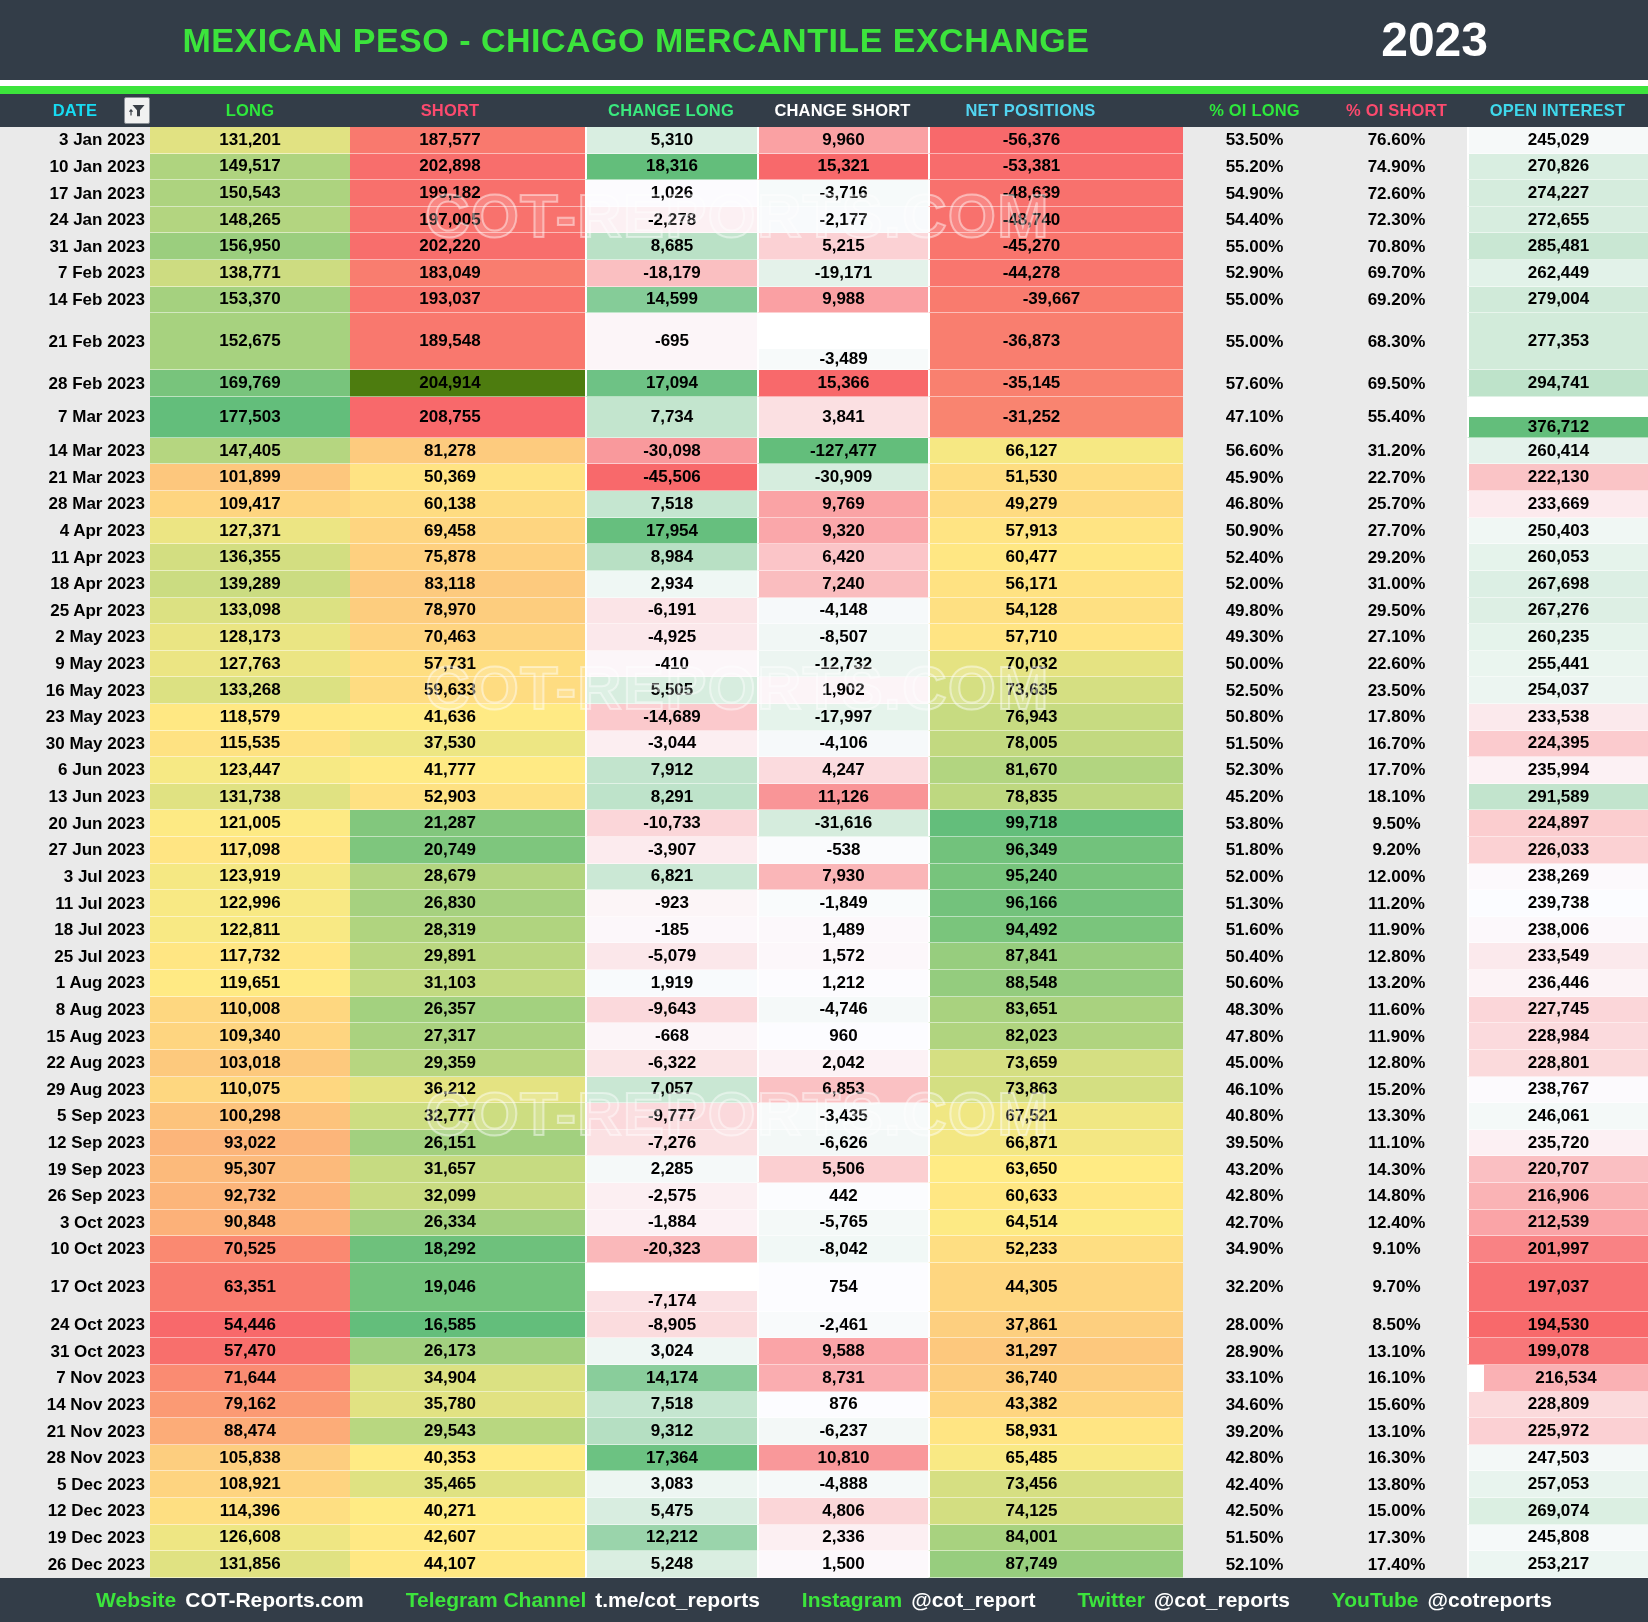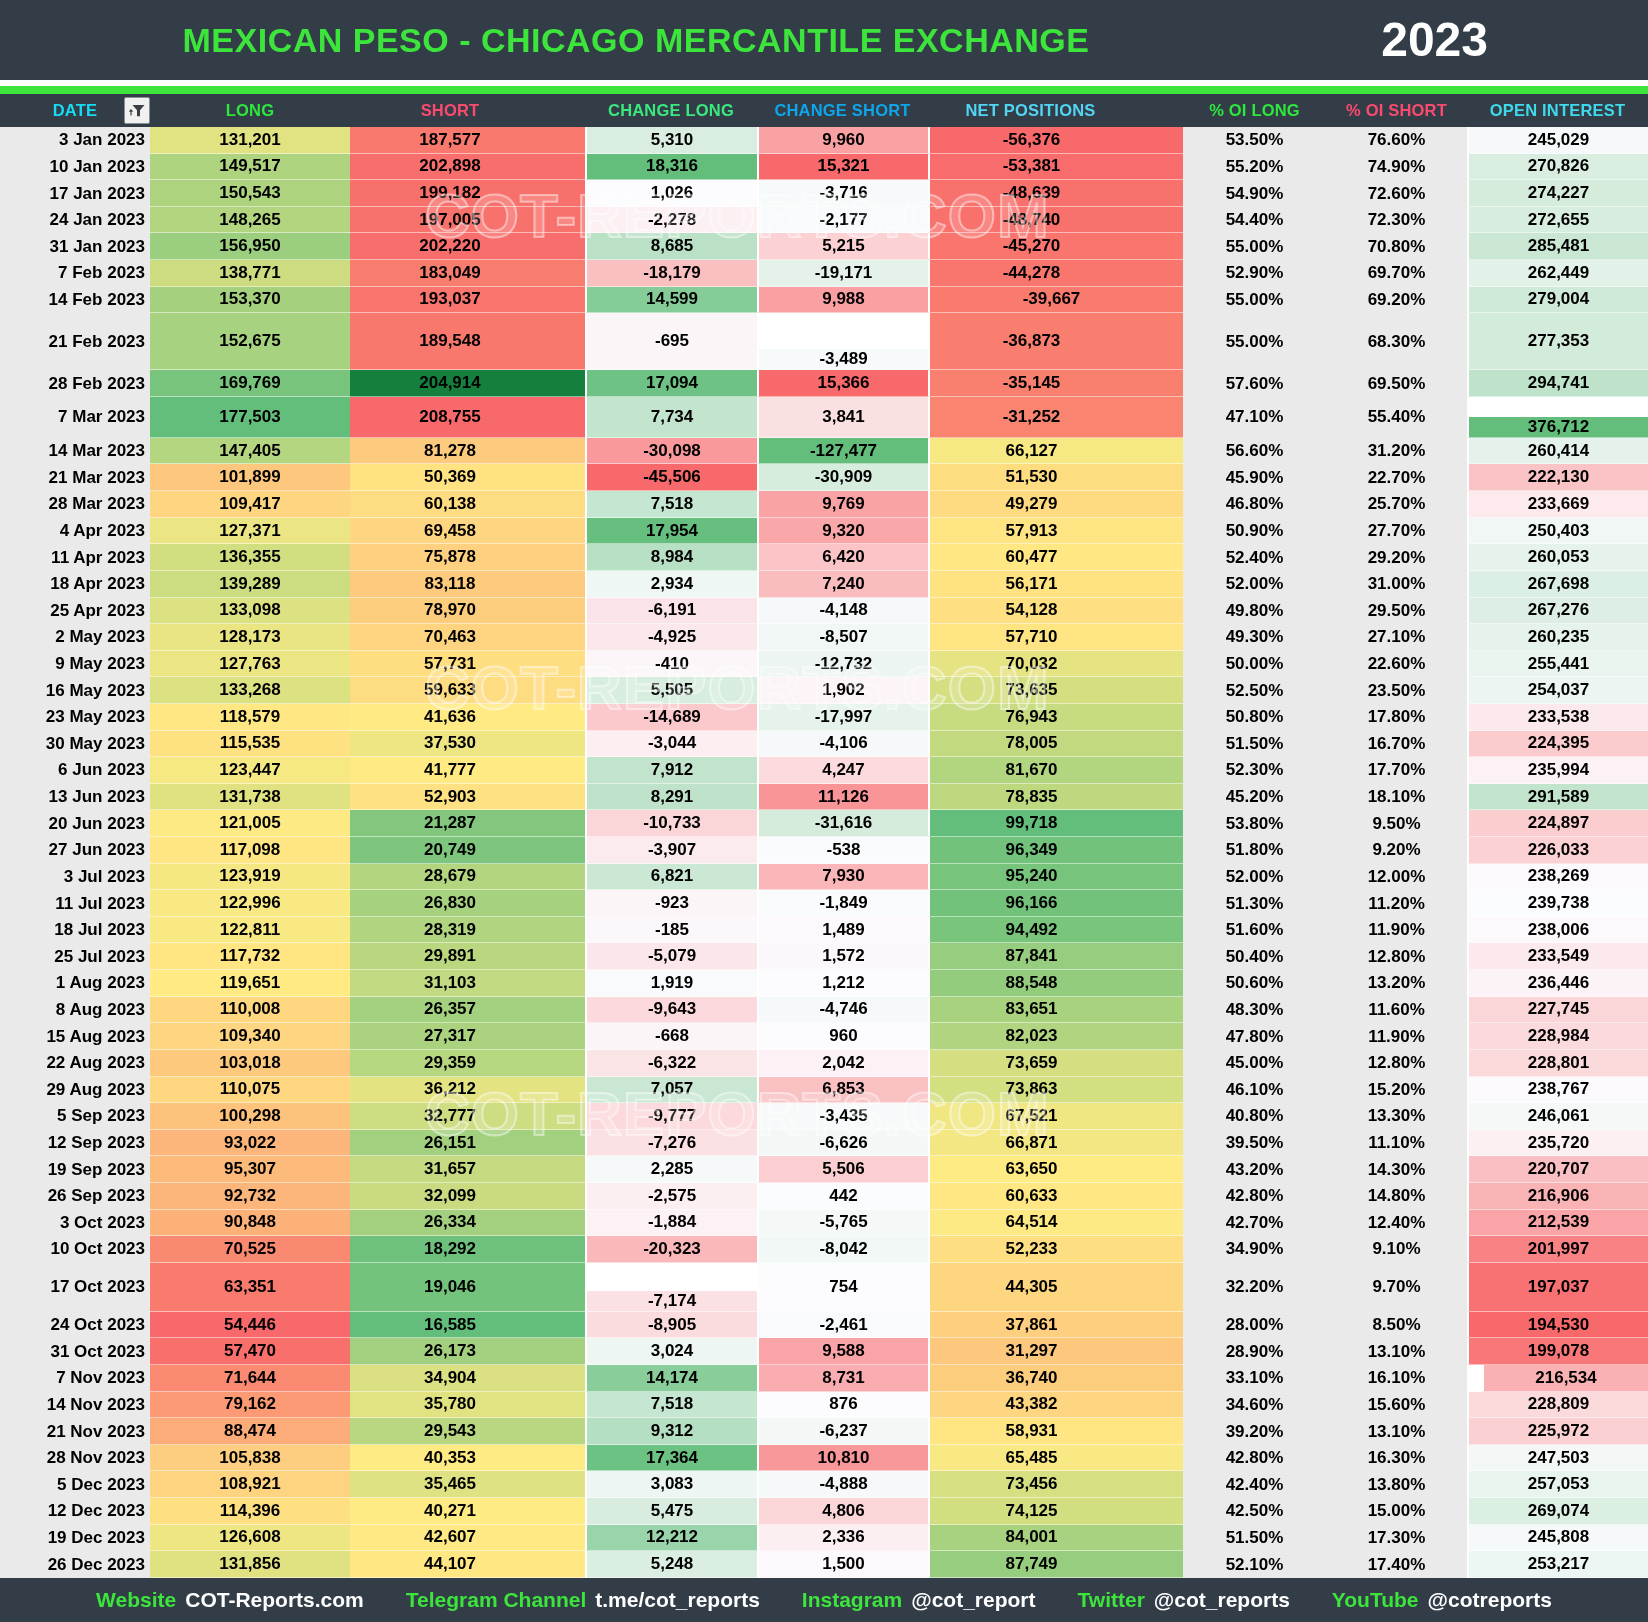--- a/index.html
+++ b/index.html
@@ -58,21 +58,21 @@
   <div class="thead" id="thead" style="background: rgb(51, 61, 72);">
       <div class="hcell" style="color: rgb(23, 219, 242);">DATE<span class="filter-btn">
           <svg width="18" height="18" viewBox="0 0 24 24">
             <path d="M6 4 L22 4 L16 11 L16 19 L12 19 L12 11 Z" fill="#3A4048"></path>
             <path d="M4 18 L4 10 M4 10 L2 13 M4 10 L6 13" stroke="#3A4048" stroke-width="1.6" fill="none"></path>
           </svg>
         </span></div>
       <div class="hcell" style="color: rgb(46, 231, 60);">LONG</div>
       <div class="hcell pr35" style="color: rgb(252, 74, 110);">SHORT</div>
       <div class="hcell" style="color: rgb(58, 233, 126);">CHANGE LONG</div>
-      <div class="hcell" style="color: #0ea5e9;">CHANGE SHORT</div>
+      <div class="hcell" style="color: #ffffff;">CHANGE SHORT</div>
       <div class="hcell pr50" style="color: rgb(82, 213, 242);">NET POSITIONS</div>
       <div class="hcell" style="color: rgb(46, 231, 60);">% OI LONG</div>
       <div class="hcell" style="color: rgb(252, 74, 110);">% OI SHORT</div>
       <div class="hcell" style="color: rgb(63, 217, 236);">OPEN INTEREST</div>
     </div>
   <div class="tbody" id="tbody">
       <div class="row">
         <div class="cell kind-date" style="background: rgb(234, 234, 234);">3 Jan 2023</div>
         <div class="cell kind-number colored" style="background: rgb(225, 226, 130);">131,201</div>
         <div class="cell kind-number colored pr35" style="background: rgb(249, 121, 110);">187,577</div>
@@ -156,21 +156,21 @@
         <div class="cell kind-number colored sep" style="background: rgb(252, 245, 248);">-695</div>
         <div class="cell kind-number colored sep" style="background: rgb(247, 250, 250); margin-top: 36px;">-3,489</div>
         <div class="cell kind-number colored sep pr50" style="background: rgb(249, 126, 111);">-36,873</div>
         <div class="cell kind-percent" style="background: rgb(234, 234, 234);">55.00%</div>
         <div class="cell kind-percent" style="background: rgb(234, 234, 234);">68.30%</div>
         <div class="cell kind-number colored sep" style="background: rgb(210, 235, 218);">277,353</div>
       </div>
       <div class="row">
         <div class="cell kind-date" style="background: rgb(234, 234, 234);">28 Feb 2023</div>
         <div class="cell kind-number colored" style="background: rgb(120, 196, 124);">169,769</div>
-        <div class="cell kind-number colored pr35" style="background: #15803d;">204,914</div>
+        <div class="cell kind-number colored pr35" style="background: #4d7c0f;">204,914</div>
         <div class="cell kind-number colored sep" style="background: rgb(110, 194, 133);">17,094</div>
         <div class="cell kind-number colored sep" style="background: rgb(248, 105, 107);">15,366</div>
         <div class="cell kind-number colored sep pr50" style="background: rgb(249, 128, 111);">-35,145</div>
         <div class="cell kind-percent" style="background: rgb(234, 234, 234);">57.60%</div>
         <div class="cell kind-percent" style="background: rgb(234, 234, 234);">69.50%</div>
         <div class="cell kind-number colored sep" style="background: rgb(190, 227, 202);">294,741</div>
       </div>
       <div class="row">
         <div class="cell kind-date" style="background: rgb(234, 234, 234);">7 Mar 2023</div>
         <div class="cell kind-number colored" style="background: rgb(99, 190, 123);">177,503</div>

